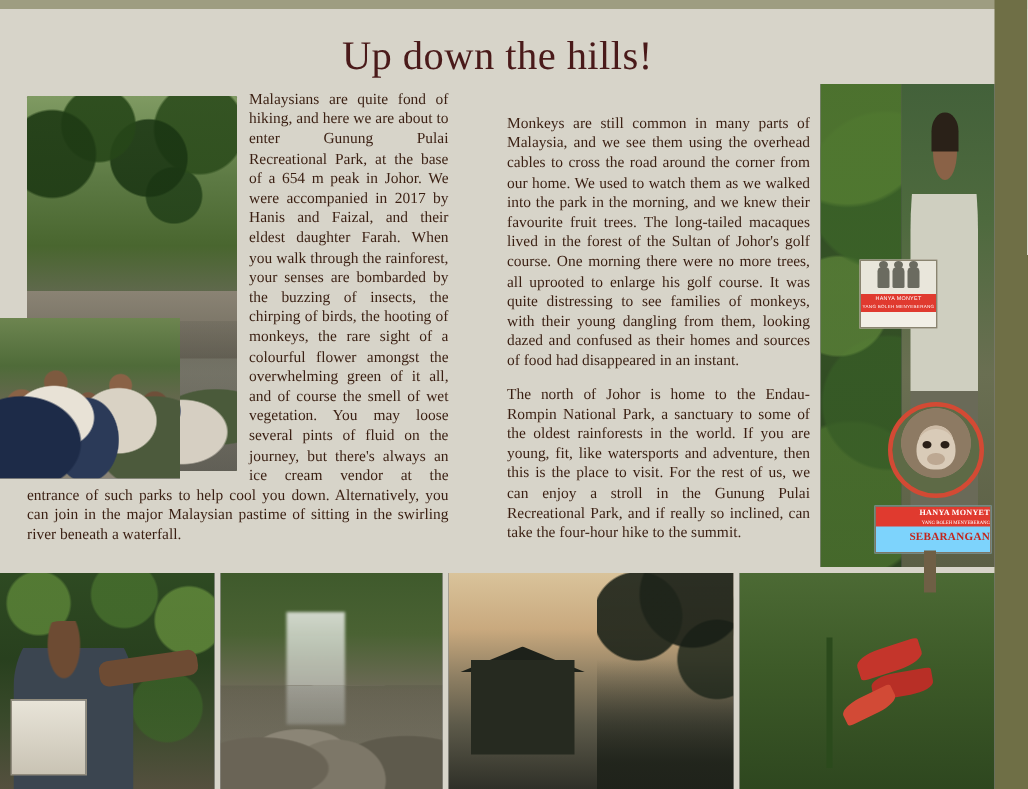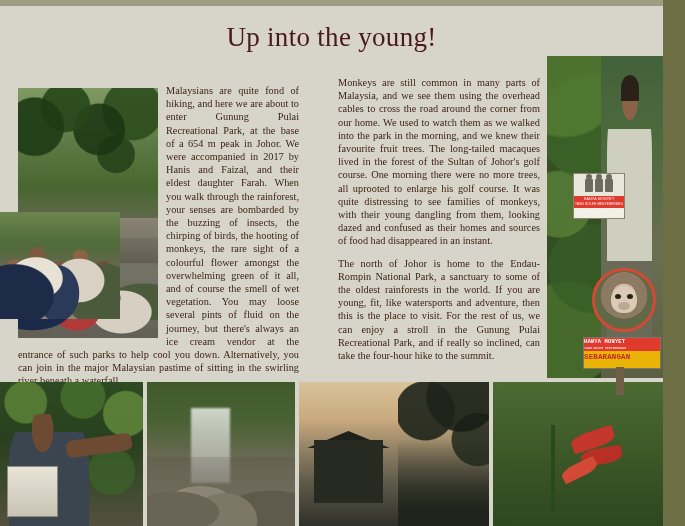--- a/index.html
+++ b/index.html
@@ -58,21 +58,20 @@
     font-family: "Liberation Serif", serif;
     font-size: 10.3px;
     line-height: 13.2px;
     color: #3a1f12;
     text-align: justify;
   }
   #col-left {
     top: 60px;
     left: 18px;
     width: 281px;
-    margin-top: 24px;
   }
   #col-right {
     top: 76px;
     left: 338px;
     width: 202px;
   }
   .col p { margin: 0 0 9px 0; }
 
   
   #img-hikers {
@@ -324,23 +323,23 @@
   #monkey-circle .eye.l { left: 34%; }
   #monkey-circle .eye.r { left: 55%; }
   #monkey-circle .muzzle {
     position: absolute; left: 40%; top: 54%; width: 20%; height: 14%;
     background: #bda892; border-radius: 50%;
   }
 
   
   #sign-big {
     position: absolute; left: 583px; top: 337px; width: 76px; height: 30px;
-    background: #eab308; border: 1px solid #7d7766;
-    font-family: Liberation Mono, monospace;
-    text-align: left;
+    background: #7dd3fc; border: 1px solid #7d7766;
+    font-family: Liberation Serif, serif;
+    text-align: right;
     overflow: hidden;
   }
   #sign-big .top {
     background: #e03a2f; color: #fff;
     font-size: 5.4px; line-height: 7px; padding: 1px 0 0;
     font-weight: bold; letter-spacing: 0.2px;
   }
   #sign-big .sub {
     background: #e03a2f; color: #fff;
     font-size: 3.2px; line-height: 4.4px; padding-bottom: 1px;
@@ -358,21 +357,21 @@
 </style>
 </head>
 <body>
 
 <div id="page">
 
   <div id="page-bg"></div>
   <div id="top-border"></div>
   <div id="right-border"></div>
 
-  <div id="title">Up into the young!</div>
+  <div id="title">Up down the hills!</div>
 
   <div id="col-left" class="col">
     <div id="img-hikers" class="photo-float">
       <div class="p-hikers">
         <div class="trees"></div>
         <div class="road"></div>
         <div class="crowd"></div>
       </div>
     </div>
     <p>Malaysians are quite fond of hiking, and here we are about to enter Gunung Pulai Recreational Park, at the base of a 654 m peak in Johor. We were accompanied in 2017 by Hanis and Faizal, and their eldest daughter Farah. When you walk through the rainforest, your senses are bombarded by the buzzing of insects, the chirping of birds, the hooting of monkeys, the rare sight of a colourful flower amongst the overwhelming green of it all, and of course the smell of wet vegetation. You may loose several pints of fluid on the journey, but there's always an ice cream vendor at the entrance of such parks to help cool you down. Alternatively, you can join in the major Malaysian pastime of sitting in the swirling river beneath a waterfall.</p>

